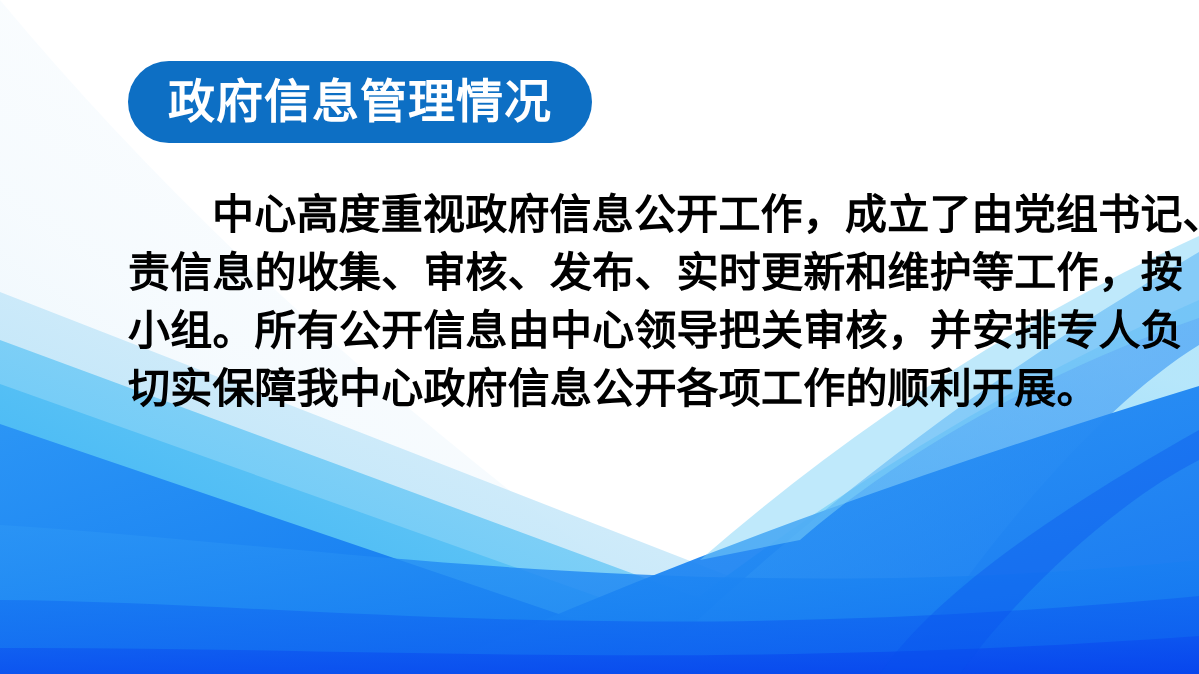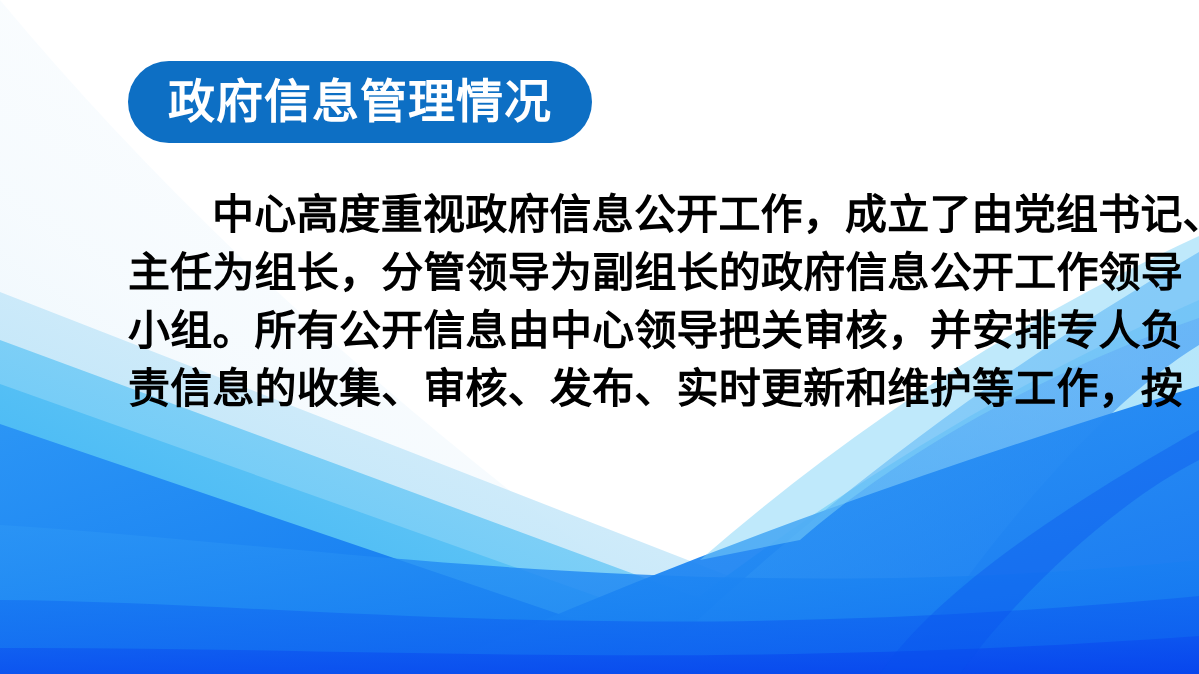--- a/index.html
+++ b/index.html
@@ -155,18 +155,18 @@
 
     <path d="M1199,236 L1199,318 C1020,380 880,470 800,540 L700,560 Q930,360 1199,236 Z" fill="#7fd4f8" opacity="0.5"></path>
   </svg>
 
   <div class="title-badge">
     <span class="title-badge-text">政府信息管理情况</span>
   </div>
 
   <div class="body-copy">
     <span class="body-line indent">中心高度重视政府信息公开工作，成立了由党组书记、</span>
-    <span class="body-line">主任为组长，分管领导为副组长的政府信息公开工作领导</span>
+    <span class="body-line">责信息的收集、审核、发布、实时更新和维护等工作，按</span>
     <span class="body-line">小组。所有公开信息由中心领导把关审核，并安排专人负</span>
-    <span class="body-line">责信息的收集、审核、发布、实时更新和维护等工作，按</span>
+    <span class="body-line">切实保障我中心政府信息公开各项工作的顺利开展。</span>
   </div>
 
 </div>
 
 </body></html>

